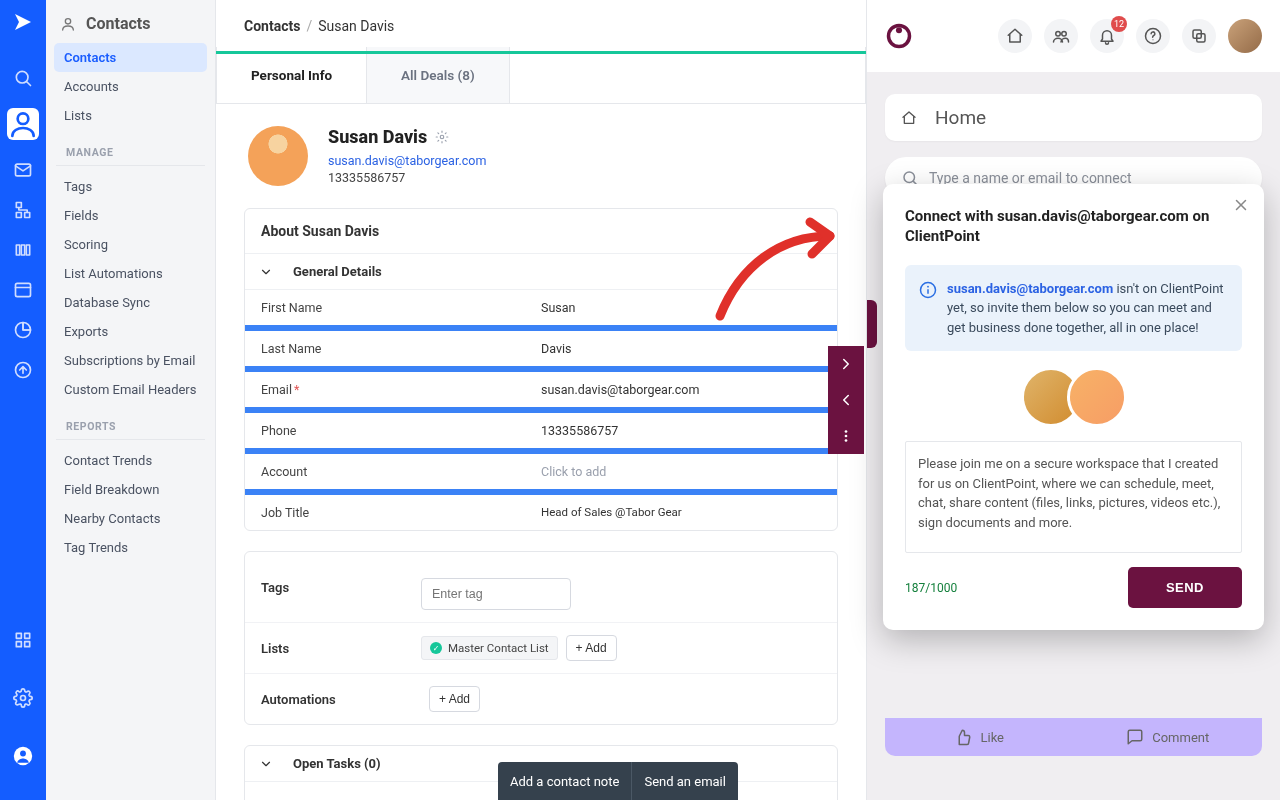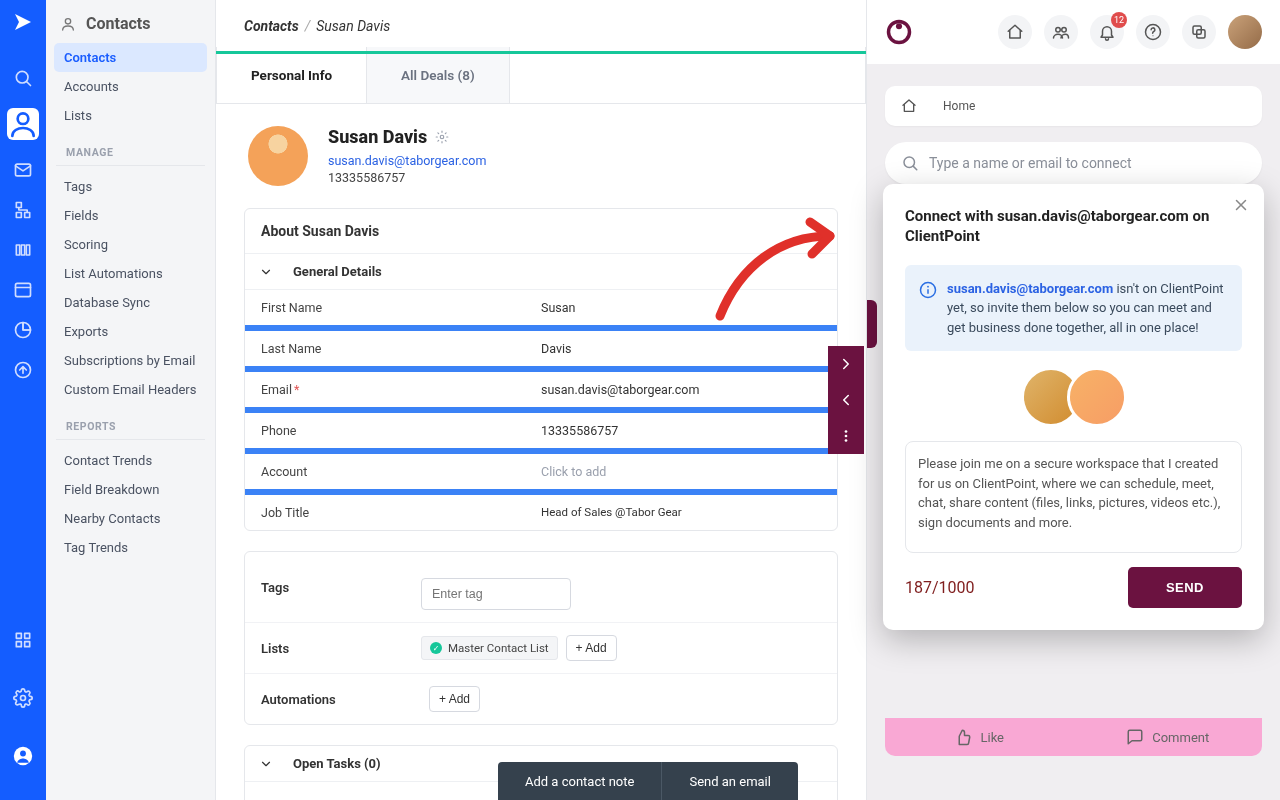--- a/index.html
+++ b/index.html
@@ -67,61 +67,61 @@
   .open-tasks-body { text-align:center; padding:20px 0 24px 0; color:#76808f; font-size:12.5px; }
   .open-tasks-body svg { width:24px; height:24px; color:#aeb4be; display:block; margin:0 auto 8px; }
 
   
   .side-fab { position:absolute; top:346px; left:828px; display:flex; flex-direction:column; }
   .side-fab .btn { width:36px; height:36px; background:#6b1240; color:#fff; display:flex; align-items:center; justify-content:center; cursor:pointer; }
   .side-fab .btn svg{ width:18px; height:18px; }
 
   
   .bottom-bar { position:absolute; left:498px; bottom:0; height:38px; background:#35414d; color:#fff; display:flex; align-items:center; font-size:13px; border-radius:4px 4px 0 0; }
-  .bottom-bar .b { padding:0 27px; height:100%; display:flex; align-items:center; cursor:pointer;justify-content:center; }
+  .bottom-bar .b { padding:0 12px; height:100%; display:flex; align-items:center; cursor:pointer;justify-content:center; }
   .bottom-bar .b + .b { border-left:1px solid #4b5865; }
 
   
   .arrow { position:absolute; top:216px; left:700px; pointer-events:none; }
 
   
   .rightapp { width:414px; background:#f0eef1; display:flex; flex-direction:column; border-left:1px solid #e5e7eb; position:relative; }
-  .ra-top { height:64px; display:flex; align-items:center; justify-content:flex-end; gap:12px; padding:0 18px; background:#fff; }
+  .ra-top { height:72px; display:flex; align-items:center; justify-content:flex-end; gap:12px; padding:0 18px; background:#fff; }
   .ra-top .brand { margin-right:auto; width:28px; height:28px; color:#6b1240; }
   .ra-ico { width:34px; height:34px; border-radius:50%; background:#f3f4f6; display:flex; align-items:center; justify-content:center; color:#555; cursor:pointer; position:relative; }
   .ra-ico svg { width:18px; height:18px; }
   .badge { position:absolute; top:-3px; right:-3px; background:#e04c4c; color:#fff; font-size:9px; min-width:16px; height:16px; border-radius:8px; display:flex; align-items:center; justify-content:center; padding:0 3px; }
   .ra-avatar { width:34px; height:34px; border-radius:50%; background:linear-gradient(135deg,#caa27a,#946b48); }
 
   .ra-body { padding:22px 18px; display:flex; flex-direction:column; gap:16px; }
-  .home-crumb { background:#fff; border-radius:10px; padding:12px 16px; display:flex; align-items:center; gap:26px; color:#555; font-size:12px; box-shadow:0 1px 2px rgba(0,0,0,.04); }
+  .home-crumb { background:#fff; border-radius:10px; padding:12px 16px; display:flex; align-items:center; gap:18px; color:#555; font-size:19px; box-shadow:0 1px 2px rgba(0,0,0,.04); }
   .home-crumb svg { width:16px; height:16px; color:#555; }
 
   .search-box { background:#fff; border-radius:24px; padding:12px 16px; display:flex; align-items:center; gap:10px; color:#8a8f99; box-shadow:0 1px 2px rgba(0,0,0,.05); }
   .search-box svg { width:18px; height:18px; color:#8a8f99; }
   .search-box span { font-size:14px; }
 
   .modal { position:absolute; left:16px; right:16px; top:184px; background:#fff; border-radius:10px; box-shadow:0 10px 32px rgba(0,0,0,.25); padding:22px; }
   .modal .close { position:absolute; top:12px; right:14px; color:#888; cursor:pointer; }
   .modal .close svg { width:18px; height:18px; }
   .modal h3 { font-size:15px; font-weight:700; color:#222; padding-right:26px; line-height:1.35; }
   .info-box { background:#eaf2fb; border-radius:6px; padding:14px; margin:18px 0 16px 0; display:flex; gap:10px; font-size:13px; color:#3a4a5c; line-height:1.5; }
   .info-box svg { width:18px; height:18px; color:#2b6fe3; flex:none; margin-top:2px; }
   .info-box b { color:#2b62e3; font-weight:700; }
   .avatars-duo { display:flex; justify-content:center; margin-bottom:14px; }
   .avatars-duo .av { width:60px; height:60px; border-radius:50%; border:3px solid #fff; background:#d9d9d9; }
   .avatars-duo .av.a { background:linear-gradient(135deg,#e0b46a,#d18c2f); }
   .avatars-duo .av.b { background:linear-gradient(135deg,#f7b267,#f79d65); margin-left:-14px; }
   .send-lbl { font-size:13.5px; color:#333; margin-bottom:10px; }
-  .msg-box { border:1px solid #e5e7eb; border-radius:8px; padding:12px; font-size:13px; color:#555; line-height:1.5; height:112px; overflow:hidden; }
+  .msg-box { border:1px solid #e5e7eb; border-radius:2px; padding:12px; font-size:13px; color:#555; line-height:1.5; height:112px; overflow:hidden; }
   .modal-foot { display:flex; align-items:center; margin-top:14px; }
-  .counter { color:#7f1d1d; font-size:16px; }
+  .counter { color:#15803d; font-size:12px; }
   .send-btn { margin-left:auto; background:#6b1240; color:#fff; font-weight:700; letter-spacing:.5px; padding:13px 38px; border:none; border-radius:5px; font-size:13px; cursor:pointer; }
 
-  .feed-actions { position:absolute; left:18px; right:18px; bottom:44px; display:flex; background:#f9a8d4; border-radius:0 0 10px 10px; border-top:1px solid #eef0f3; }
+  .feed-actions { position:absolute; left:18px; right:18px; bottom:44px; display:flex; background:#c4b5fd; border-radius:0 0 10px 10px; border-top:1px solid #eef0f3; }
   .feed-actions .fa { flex:1; text-align:center; padding:10px 0; color:#666; font-size:13px; display:flex; gap:8px; align-items:center; justify-content:center; cursor:pointer; }
   .feed-actions svg { width:18px; height:18px; }
 
   .left-strip { position:absolute; left:0; top:300px; width:10px; height:48px; background:#6b1240; border-radius:0 6px 6px 0; }
   .svgicon { fill:none; stroke:currentColor; stroke-width:2; stroke-linecap:round; stroke-linejoin:round; }
 </style>
 </head>
 <body>
 
 <div class="root">
@@ -215,21 +215,21 @@
       <div class="side-item"><span>Contact Trends</span></div>
       <div class="side-item"><span>Field Breakdown</span></div>
       <div class="side-item"><span>Nearby Contacts</span></div>
       <div class="side-item"><span>Tag Trends</span></div>
     </div>
   </div>
 
   <div class="main">
     <div class="crumb-wrap" style="position:relative;">
       <div class="tablebar-border"></div>
-      <div class="crumb" style="position:relative; border-bottom:none; padding:18px 28px 14px 28px; z-index:1;font-style:italic;">
+      <div class="crumb" style="position:relative; border-bottom:none; padding:18px 28px 14px 28px; z-index:1;">
         <strong>Contacts</strong><span class="sep">/</span><span>Susan Davis</span>
       </div>
     </div>
     <div class="tabs">
       <div class="tab"><span>Personal Info</span></div>
       <div class="tab inactive"><span>All Deals (8)</span></div>
     </div>
 
     <div class="content">
       <div class="profile">

